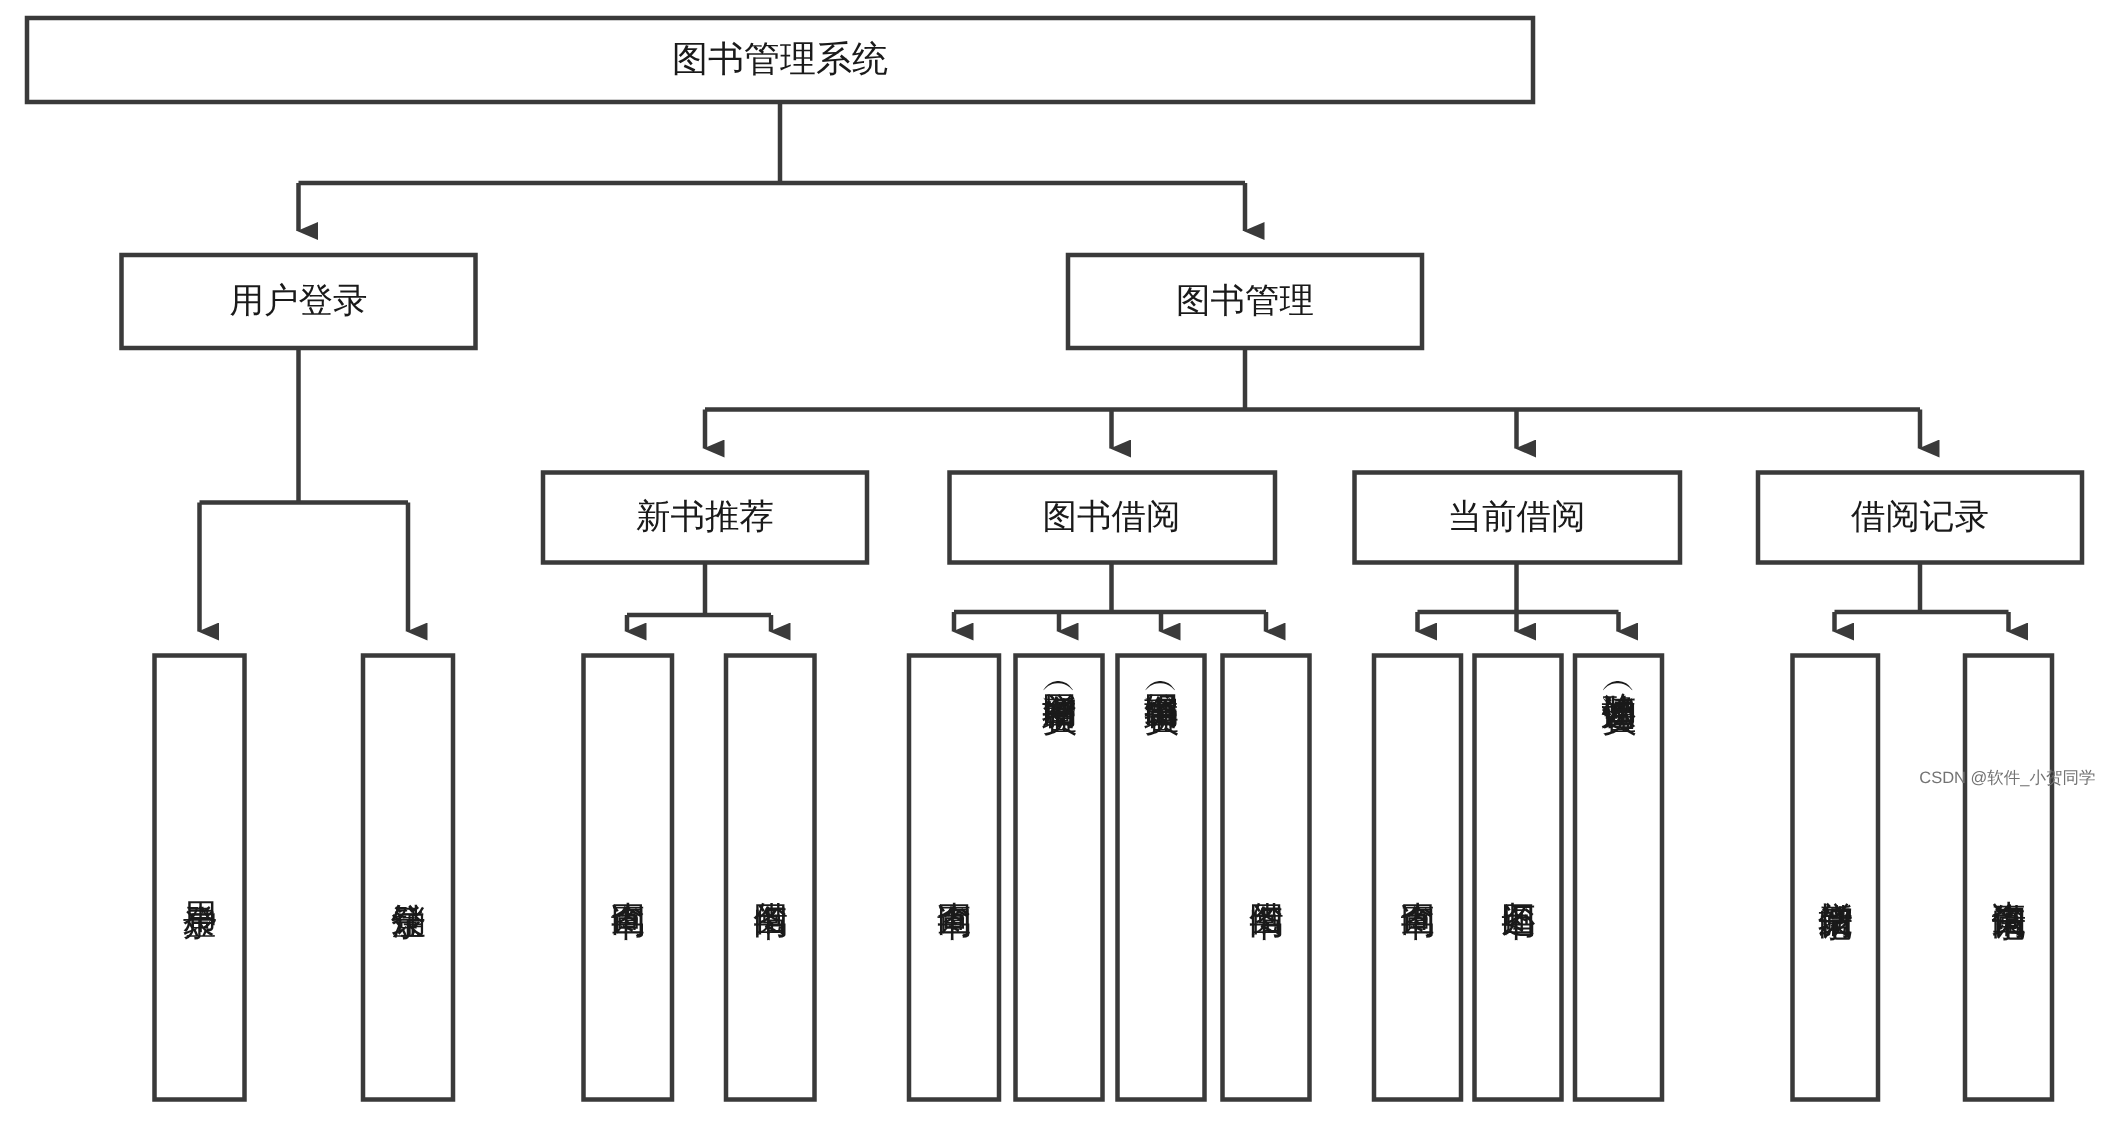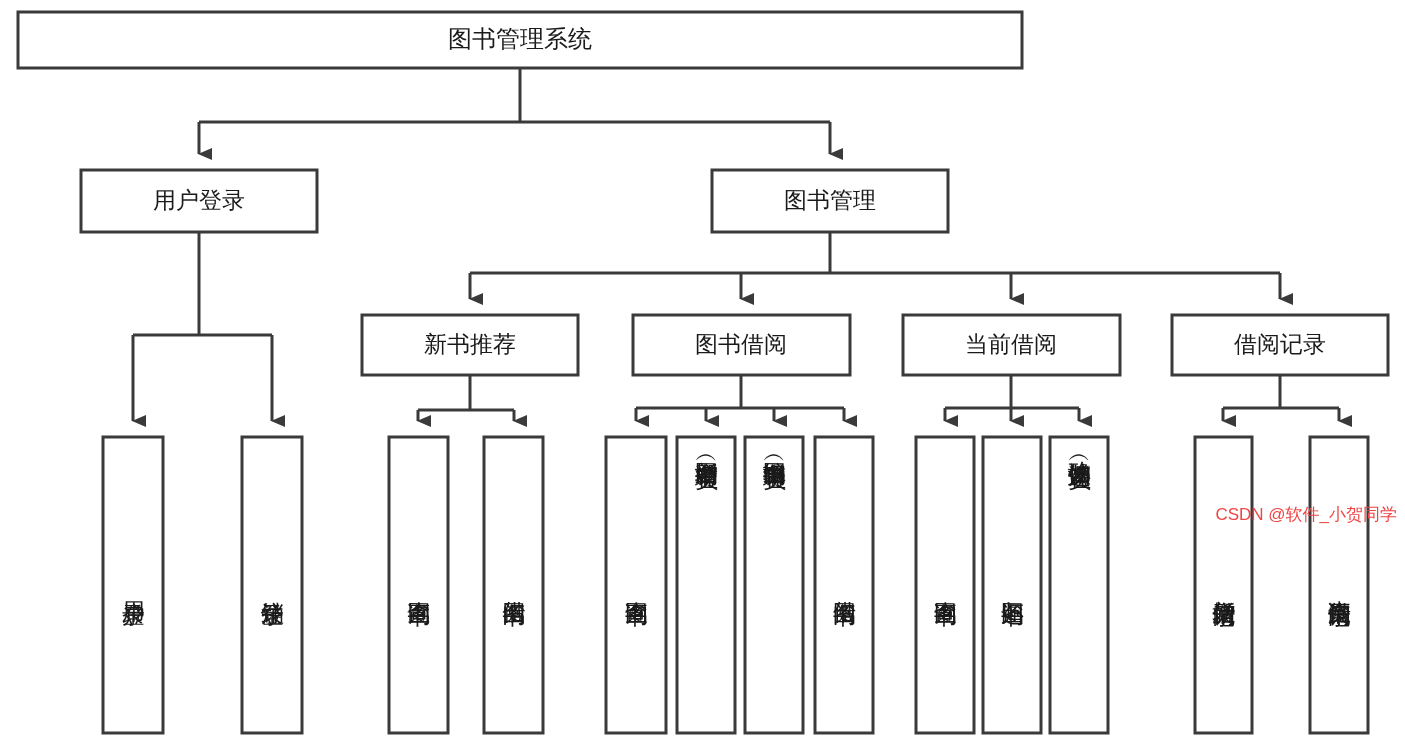--- a/index.html
+++ b/index.html
@@ -11,21 +11,21 @@
   .conn{stroke:#3a3a3a;stroke-width:3;fill:none;stroke-linecap:butt;}
   .arrow-head{fill:#3a3a3a;stroke:none;}
   .node-label{fill:#1a1a1a;font-family:"Liberation Sans","DejaVu Sans",sans-serif;
               font-size:23px;text-anchor:middle;dominant-baseline:middle;}
   .node-label.title{font-size:24px;}
   .vtext{position:absolute;display:flex;align-items:center;justify-content:center;
          writing-mode:vertical-rl;text-orientation:upright;
          font-size:23px;line-height:1.12;color:#1a1a1a;letter-spacing:1px;
          font-family:"Liberation Sans","DejaVu Sans",sans-serif;
          white-space:nowrap;pointer-events:none;}
-  #watermark{position:absolute;right:8px;bottom:4px;font-size:17px;color:#ef4444;
+  #watermark{position:absolute;right:8px;bottom:4px;font-size:11px;color:#737373;
              font-family:"Liberation Sans","DejaVu Sans",sans-serif;white-space:nowrap;}
 </style>
 </head>
 <body>
 
 <div id="stage">
 
   <svg id="diagram" viewBox="0 0 1405 747">
     <defs>
       <marker id="arrow" viewBox="0 0 12 14" refX="6" refY="13" markerWidth="12" markerHeight="14" orient="auto-start-reverse" markerUnits="userSpaceOnUse">

